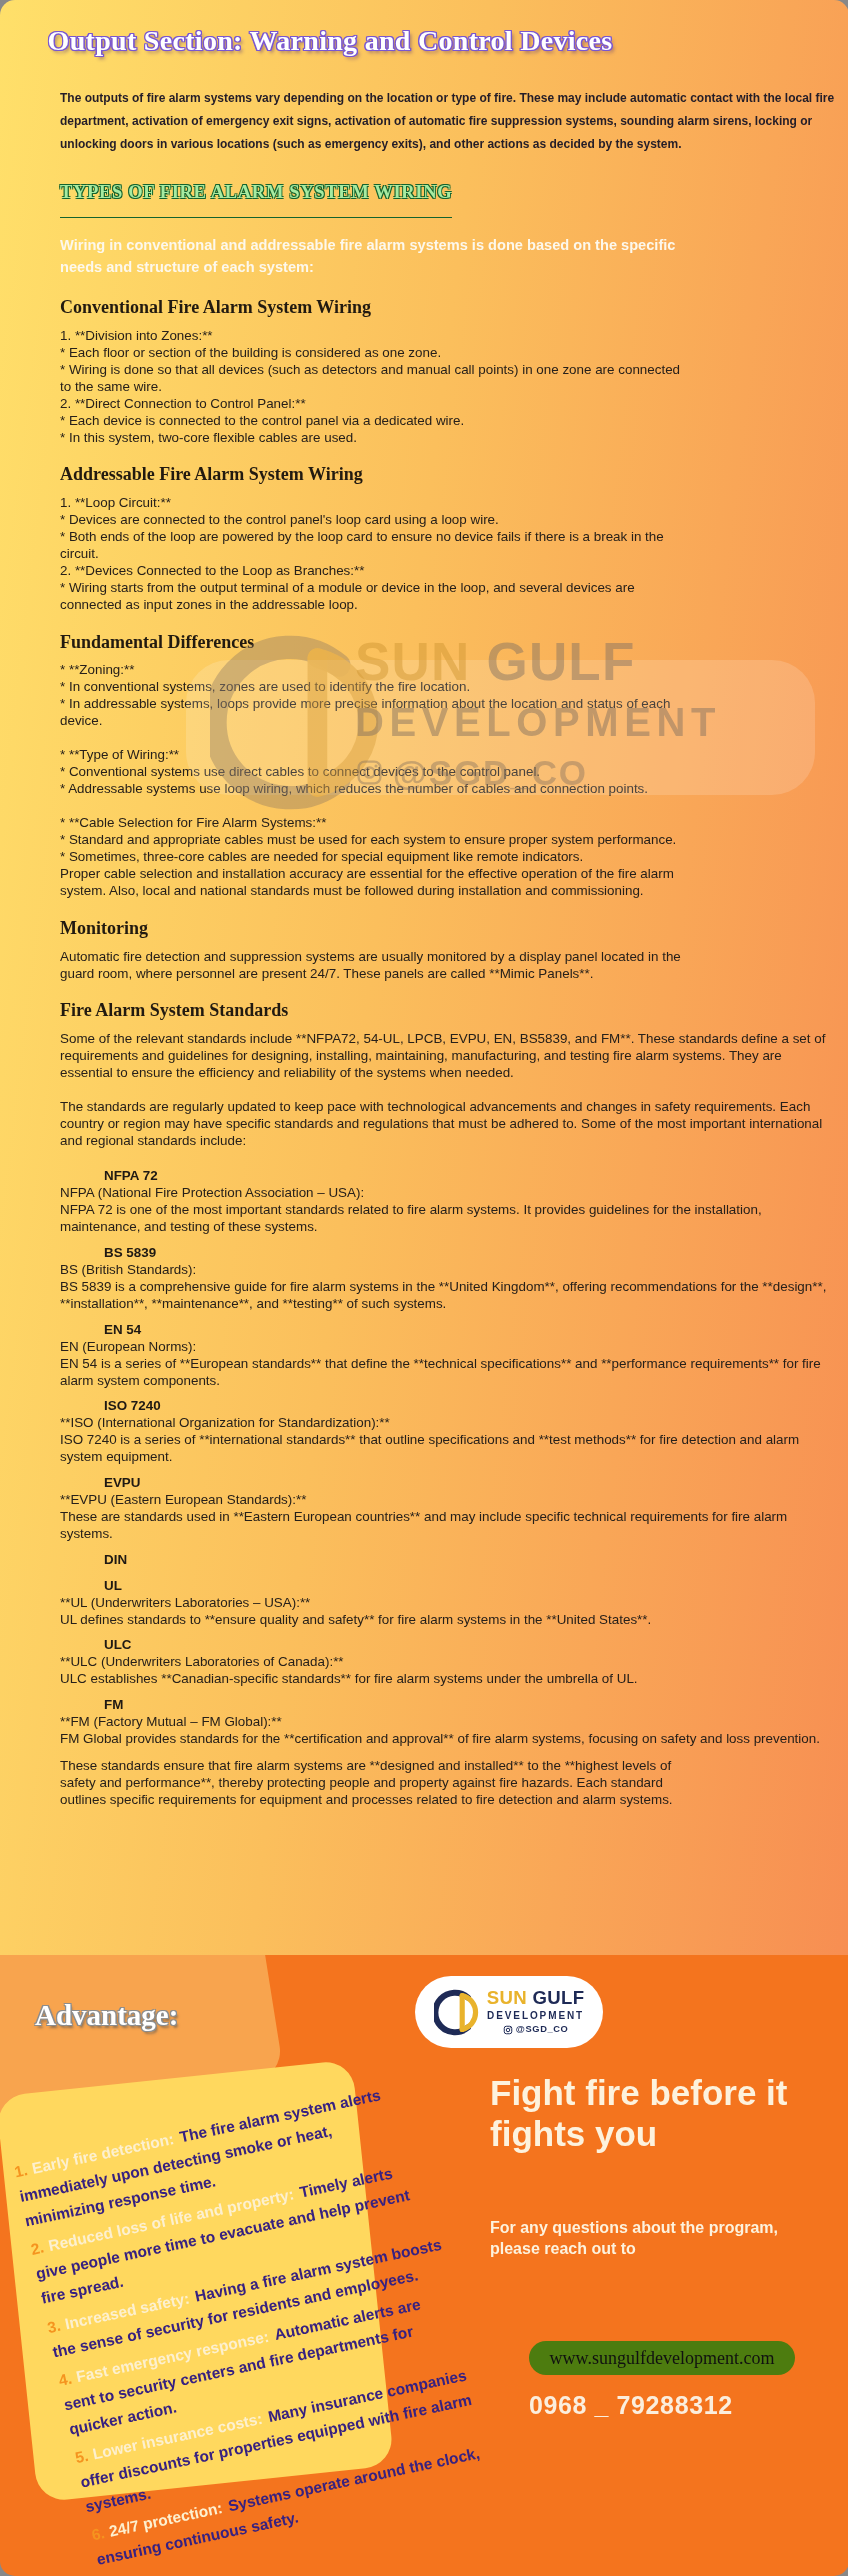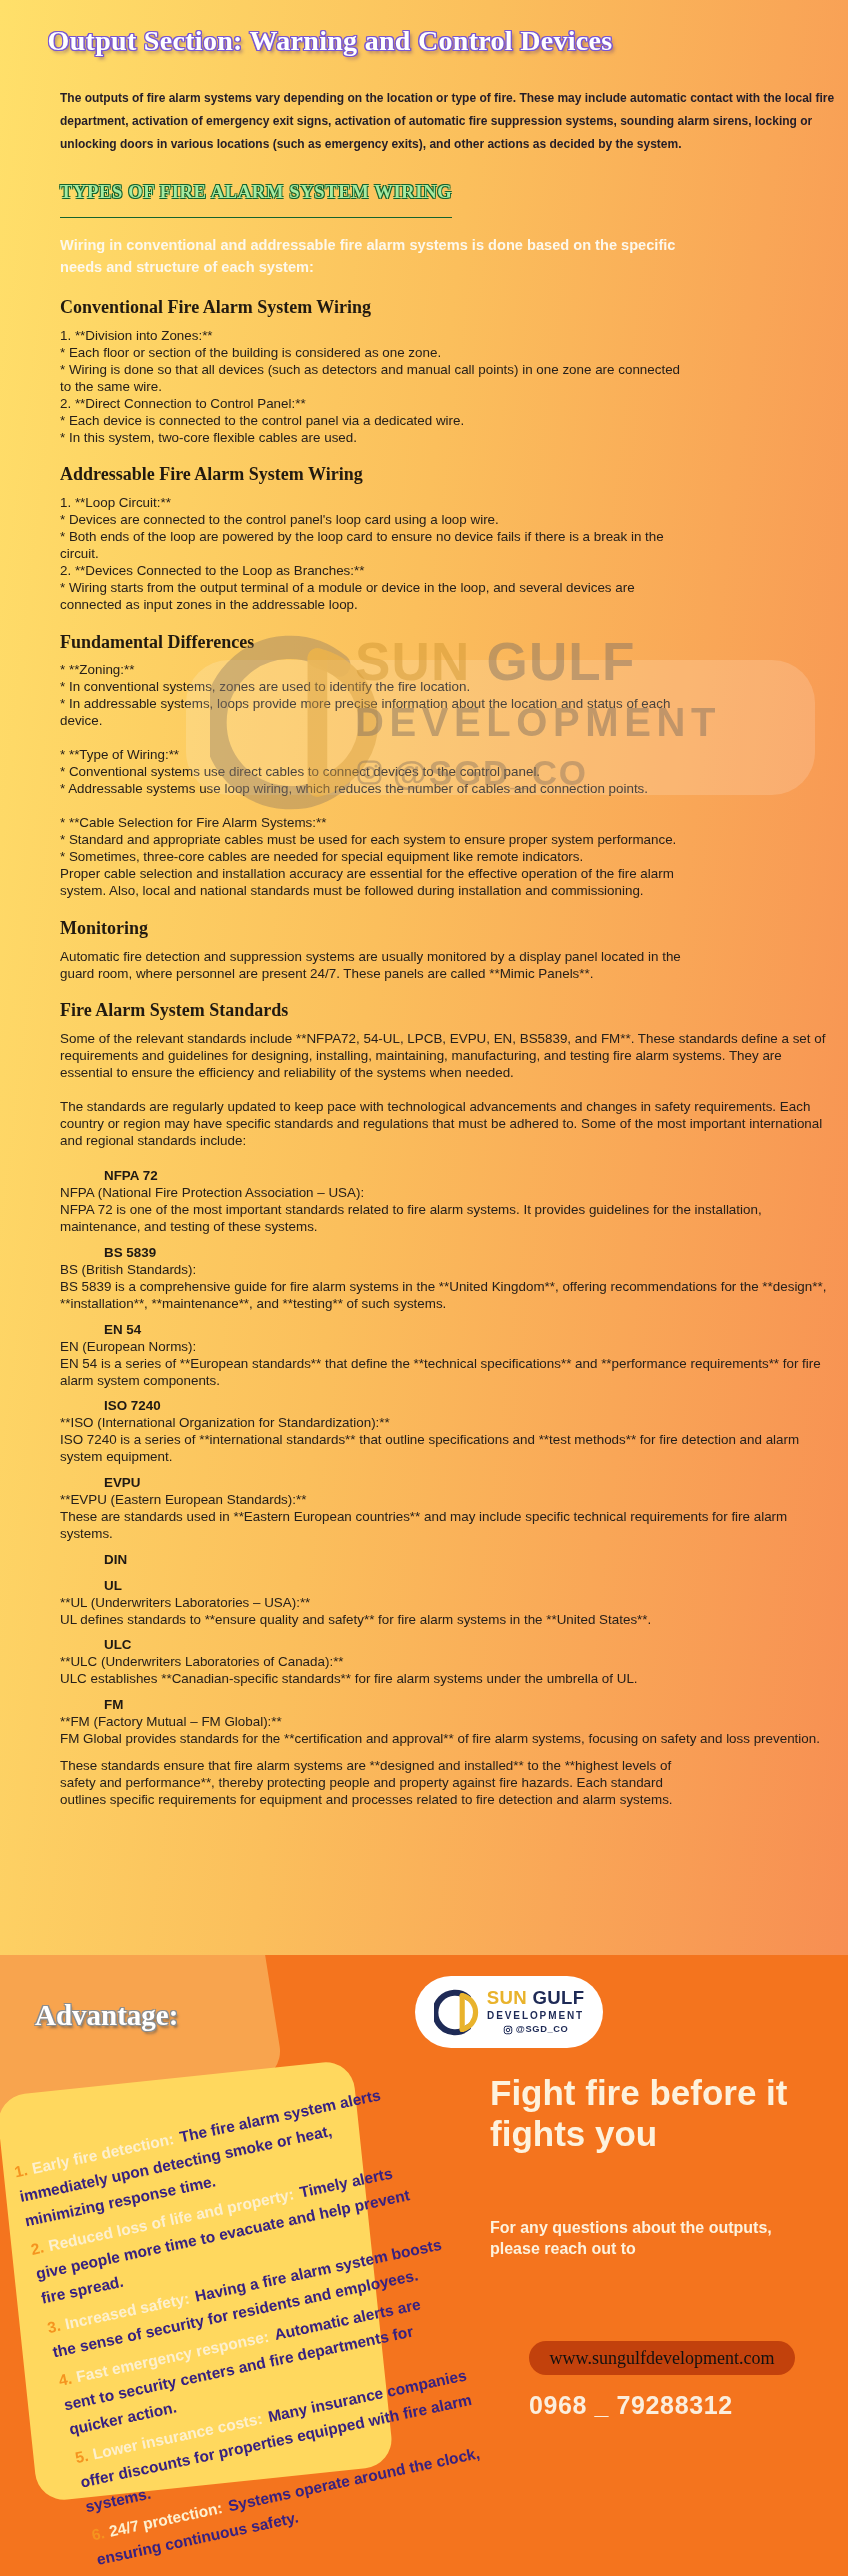--- a/index.html
+++ b/index.html
@@ -1,17 +1,17 @@
 <!DOCTYPE html>
 <html style="font-size:10px"><head>
 <meta charset="utf-8">
 <style>
   html,body{margin:0;padding:0;background:#888;}
   .page{position:relative;width:849px;height:2576px;overflow:hidden;
-        font-family:"Liberation Sans",sans-serif;margin:0 auto;}
+        font-family:"Liberation Sans",sans-serif;margin:0 auto;border-radius:15px;}
 
   
   .top-section{position:relative;width:100%;height:1955px;overflow:hidden;
     background:linear-gradient(97deg,#ffe06a 0%,#fbbf5c 45%,#f78e52 100%);
     padding:17.4px 37px 0 60px;box-sizing:border-box;}
 
   .main-title{font-family:"Liberation Serif",serif;font-weight:700;
     font-size:28px;line-height:34px;color:#ffffff;letter-spacing:0.3px;
     margin:6.2px 0 29px -12.4px;
     text-shadow:-1.2px -1.2px 0 #7a57d1,1.2px -1.2px 0 #7a57d1,-1.2px 1.2px 0 #7a57d1,
@@ -84,21 +84,21 @@
     display:flex;align-items:center;gap:3.1px;}
 
   .slogan{position:absolute;left:490px;top:117px;width:348px;
     font-family:Liberation Sans, sans-serif;font-weight:700;font-size:35px;
     line-height:41px;color:#fdf2dd;white-space:pre-line;}
 
   .contact-note{position:absolute;left:490px;top:262px;width:298px;
     font-size:16px;font-weight:700;line-height:21px;color:#fdf2dd;white-space:pre-line;}
 
   .website-pill{position:absolute;left:529px;top:386px;width:266px;height:34px;
-    background:#c2410c;border-radius:17.4px;display:flex;align-items:center;
+    background:#4d7c0f;border-radius:17.4px;display:flex;align-items:center;
     justify-content:center;}
   .website-pill span{font-family:"Liberation Serif",serif;font-size:18px;
     font-weight:500;color:#111111;}
 
   .phone{position:absolute;left:529px;top:436px;width:266px;text-align:left;
     font-size:25px;font-weight:800;color:#fbeedd;letter-spacing:0.6px;}
 
   .yellow-card{position:absolute;left:16px;top:122px;width:358px;height:408px;
     background:#ffd85e;border-radius:29px;transform:rotate(-6deg);}
 
@@ -264,21 +264,21 @@
               <circle cx="17.4" cy="6.6" r="1.4" fill="#1e2a56" stroke="none"></circle>
           </svg>
           <span>@SGD_CO</span>
         </div>
       </div>
     </div>
 
     <div class="slogan">Fight fire before it
 fights you</div>
 
-    <div class="contact-note">For any questions about the outputs,
+    <div class="contact-note">For any questions about the program,
 please reach out to</div>
 
     <div class="website-pill">
       <span>www.sungulfdevelopment.com</span>
     </div>
 
     <div class="phone">0968 _ 79288312</div>
 
     <div class="yellow-card"></div>
 

